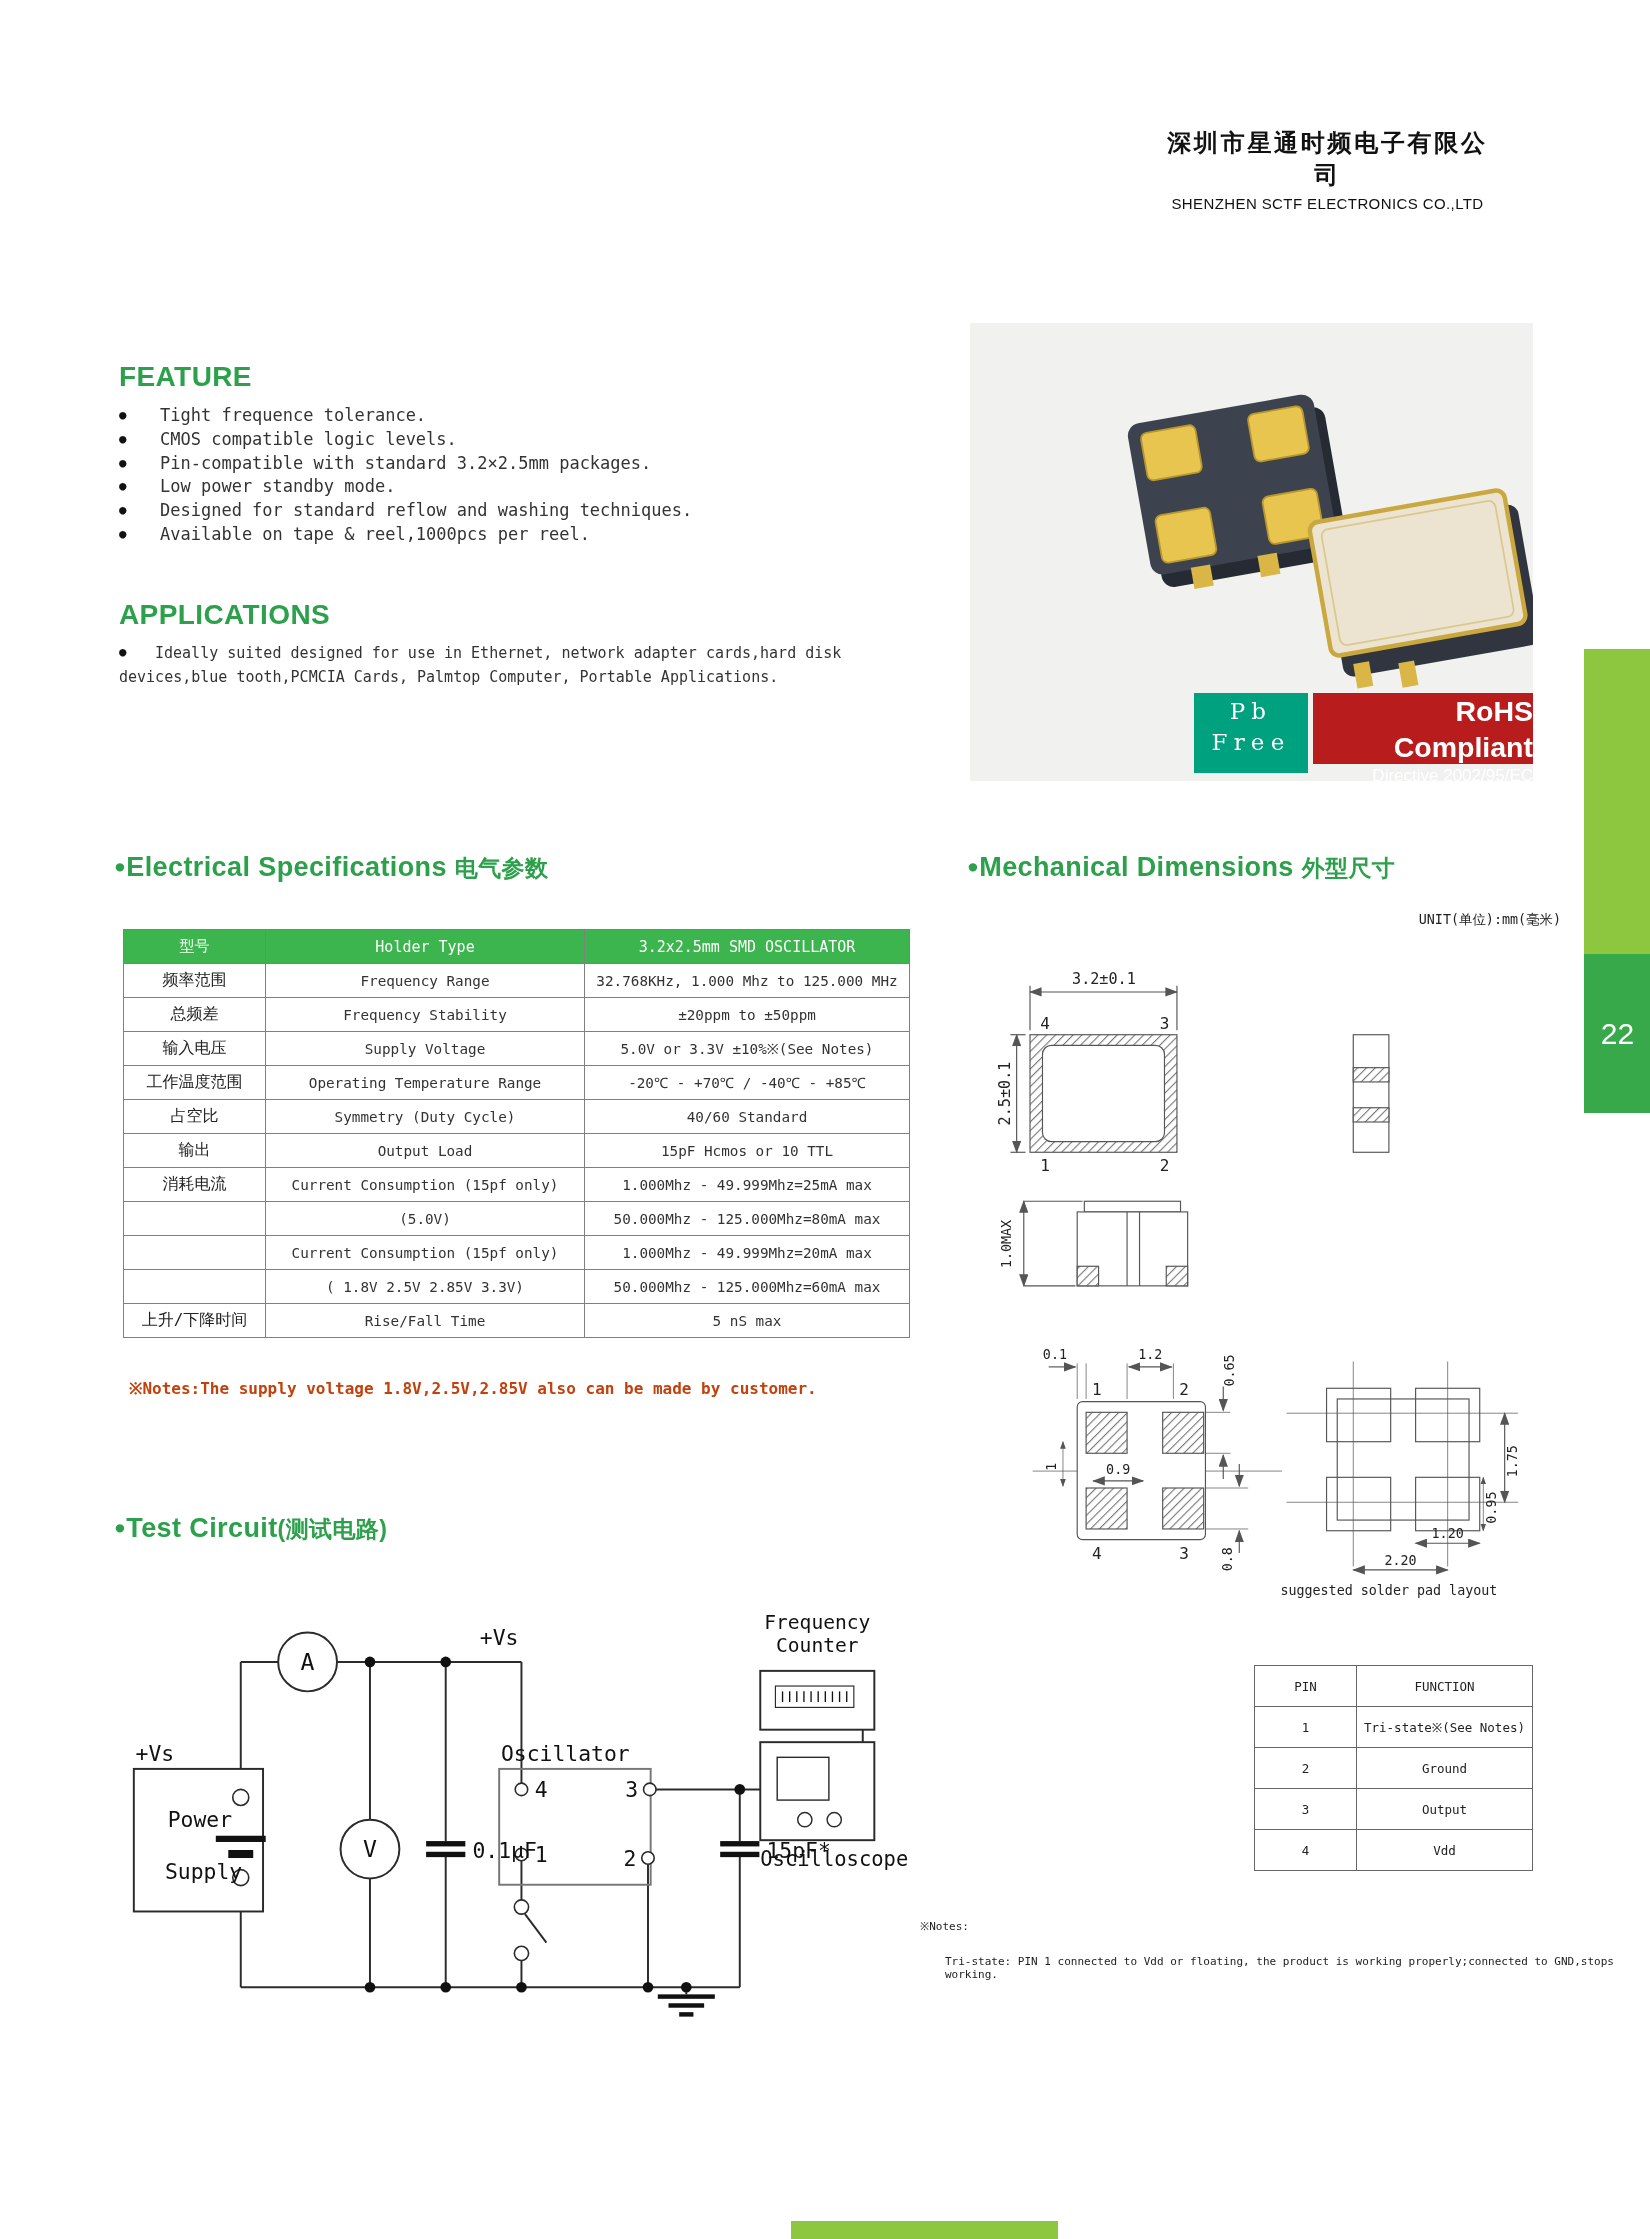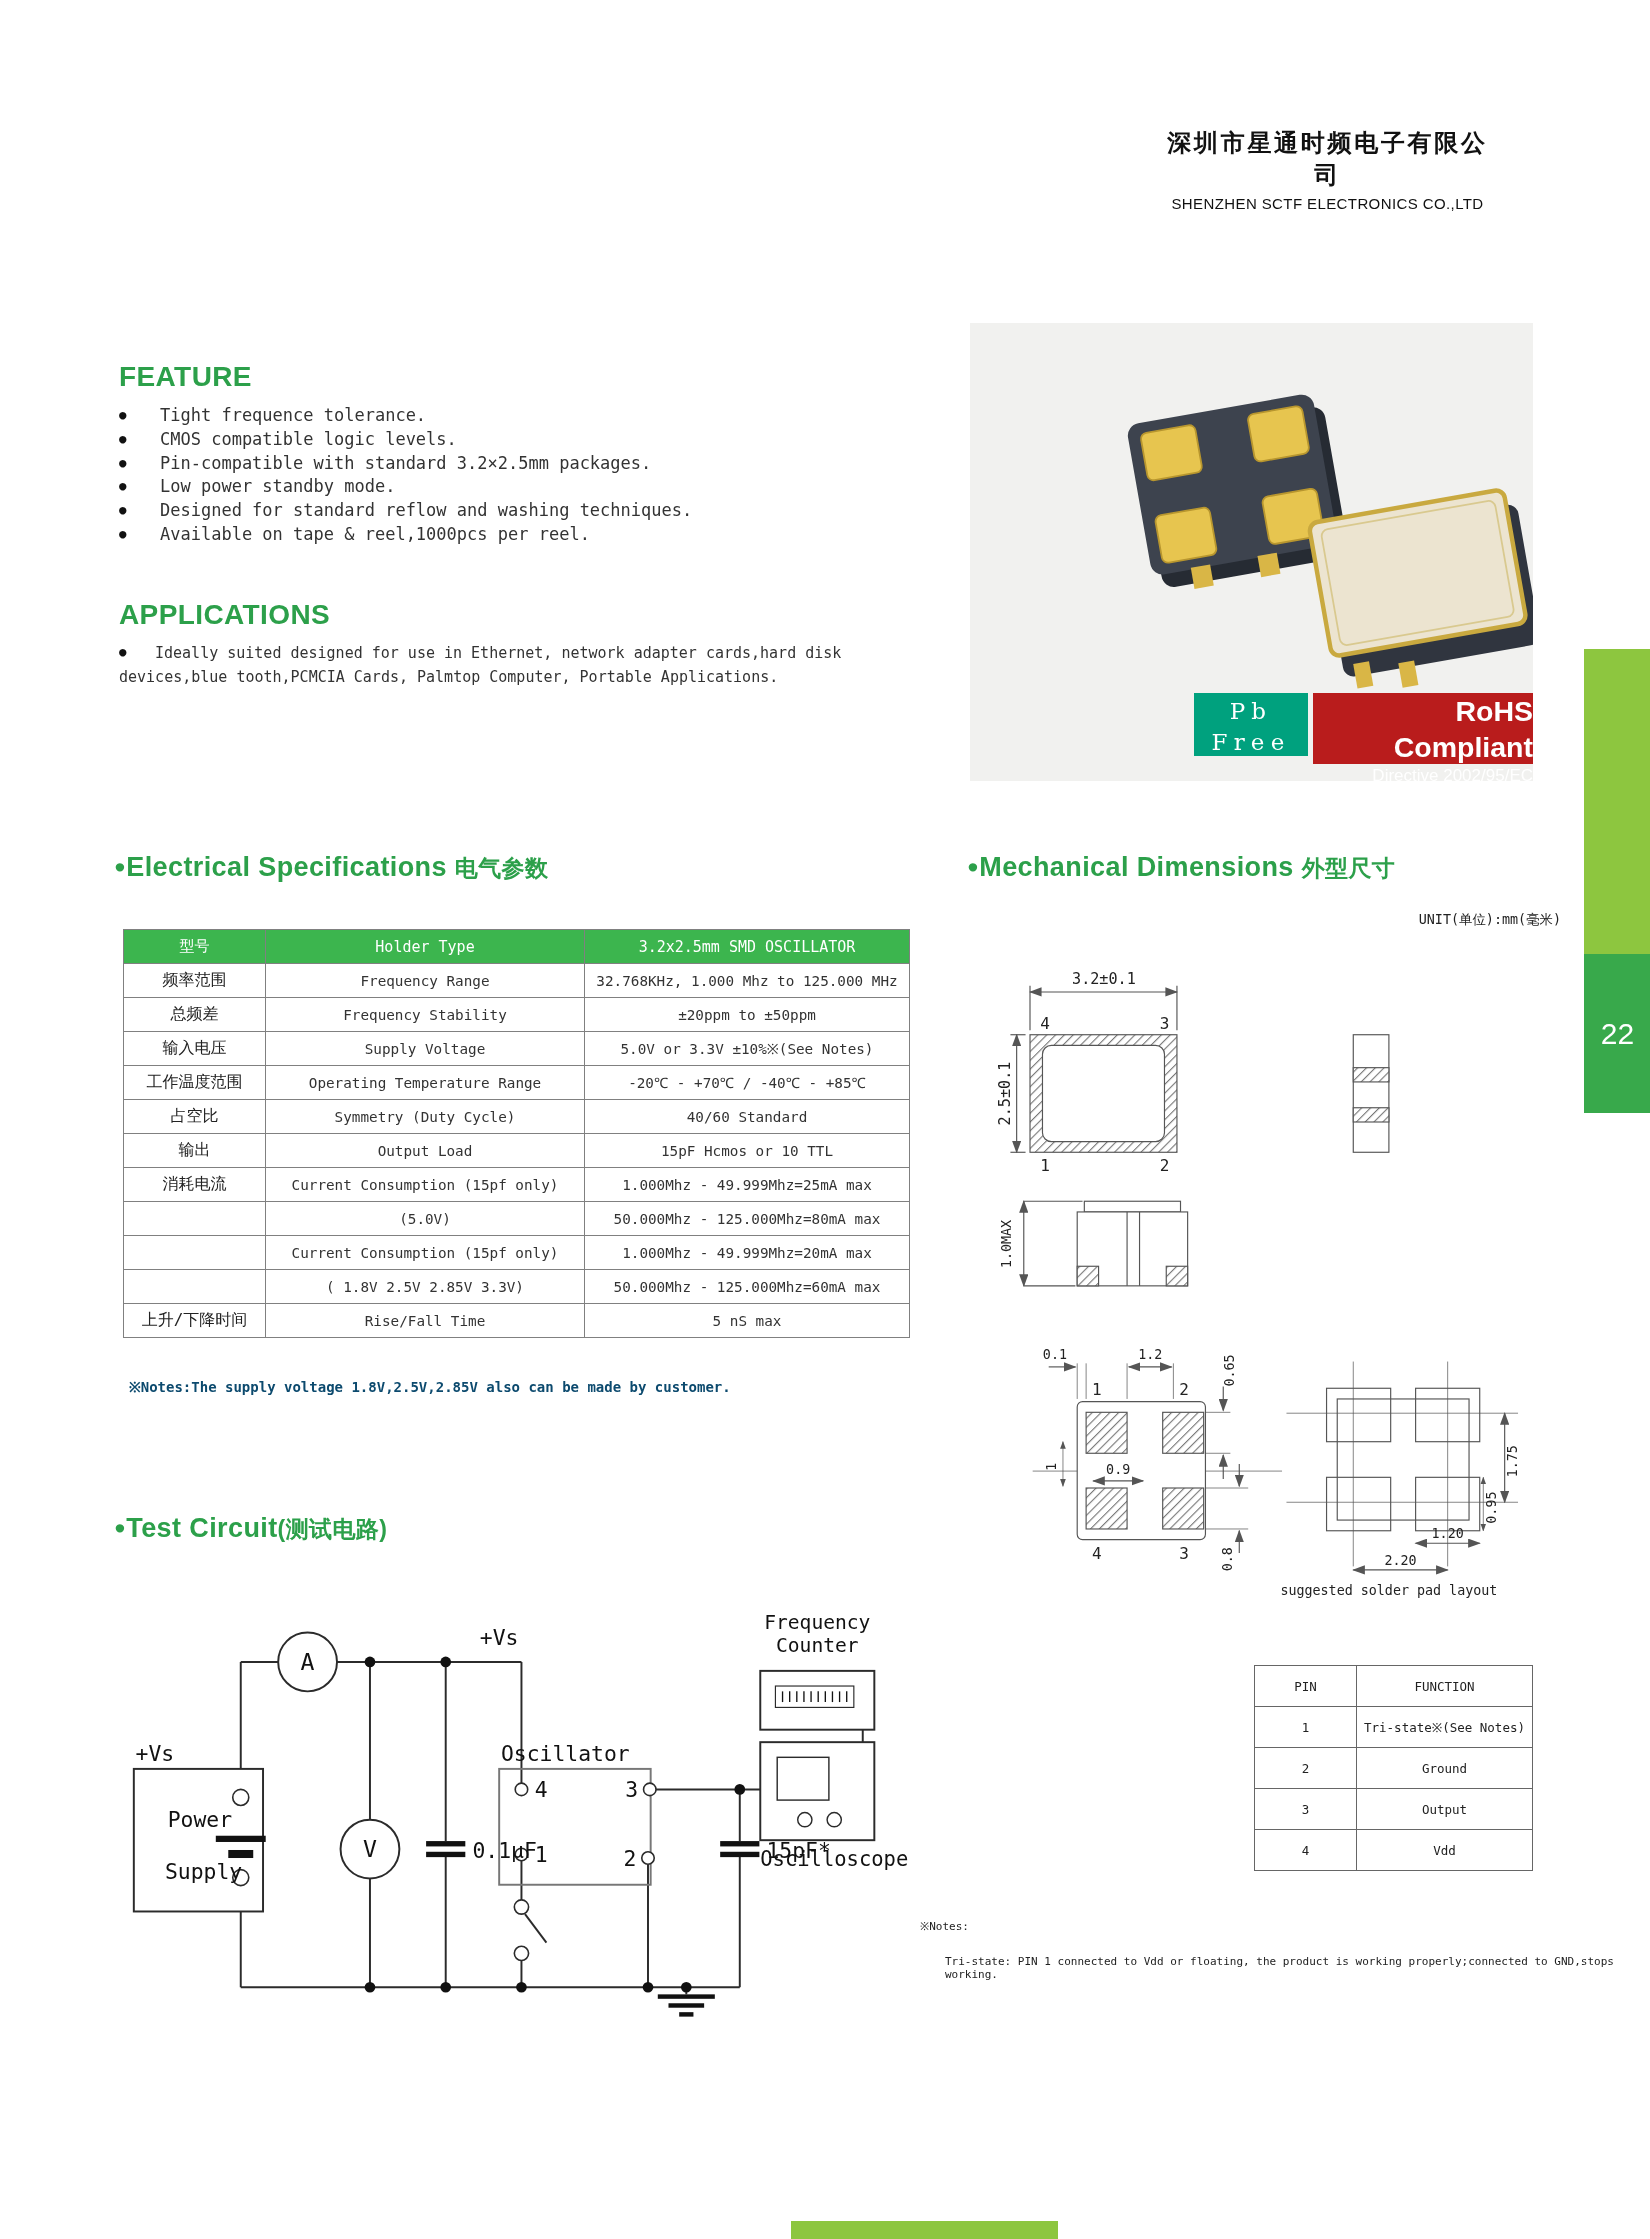--- a/index.html
+++ b/index.html
@@ -10,33 +10,33 @@
   .sec-title .cn{font-weight:700;}
   
   #company{left:1158px;top:127px;width:339px;text-align:center;}
   #company .cn{font-family:"DejaVu Serif",serif;font-weight:700;font-size:24px;letter-spacing:2.7px;color:#111;}
   #company .en{font-family:"Liberation Sans",sans-serif;font-size:15px;letter-spacing:0.4px;color:#111;margin-top:3.6px;}
   
   .bullet-list{list-style:none;margin:0;padding:0;font-size:17px;line-height:23px;color:#333;}
   .bullet-list li .dot{display:inline-block;width:41px;color:#111;font-size:12.5px;vertical-align:1.8px;}
   
   #photo{left:970px;top:323px;width:563px;height:458px;}
-  .badge-pb{left:1194px;top:693px;width:114px;height:63px;background:#00a17e;color:#fff;
+  .badge-pb{left:1194px;top:693px;width:114px;height:80px;background:#00a17e;color:#fff;
             font-family:"DejaVu Serif",serif;text-align:center;font-size:23px;line-height:31px;letter-spacing:6.2px;}
   .badge-rohs{left:1313px;top:693px;width:220px;height:71px;background:#b91c1c;color:#fff;text-align:right;}
   .badge-rohs .l1{font-family:"Liberation Sans",sans-serif;font-weight:700;font-size:28.5px;line-height:36px;}
   .badge-rohs .l2{font-family:"Liberation Sans",sans-serif;font-size:17px;line-height:21.4px;}
   
   table{border-collapse:collapse;table-layout:fixed;}
   #spec-table{width:786px;border:1.8px solid #6a6a6a;}
   #spec-table td,#spec-table th{border:0.9px solid #808080;height:33px;padding:0 5.3px;text-align:center;
      font-weight:400;font-size:14.3px;color:#333;overflow:hidden;white-space:nowrap;}
   #spec-table th{background:#3cb54e;color:#fff;font-size:15px;}
   #spec-table td.c1{font-size:16px;color:#222;}
-  #spec-note{font-size:14px;font-weight:600;color:#0c4a6e;}
+  #spec-note{font-size:16px;font-weight:600;color:#c2410c;}
   
   #pin-table{width:279px;border:1.8px solid #555;}
   #pin-table td,#pin-table th{border:0.9px solid #666;height:38px;text-align:center;font-weight:400;
      font-size:12.5px;color:#222;}
   
   #side-light{left:1584px;top:649px;width:67px;height:306px;background:#8dc63f;}
   #side-dark{left:1584px;top:954px;width:67px;height:159px;background:#38a94b;color:#fff;
      display:flex;align-items:center;justify-content:center;
      font-family:"Liberation Sans",sans-serif;font-size:30px;}
   #bottom-strip{left:791px;top:2221px;width:267px;height:18.7px;background:#8dc63f;}

